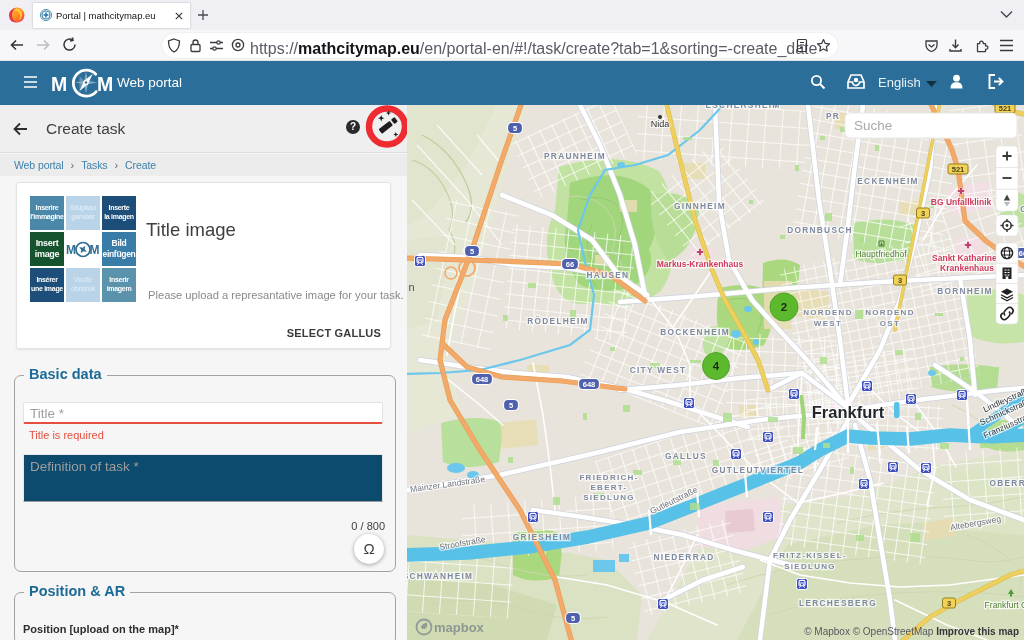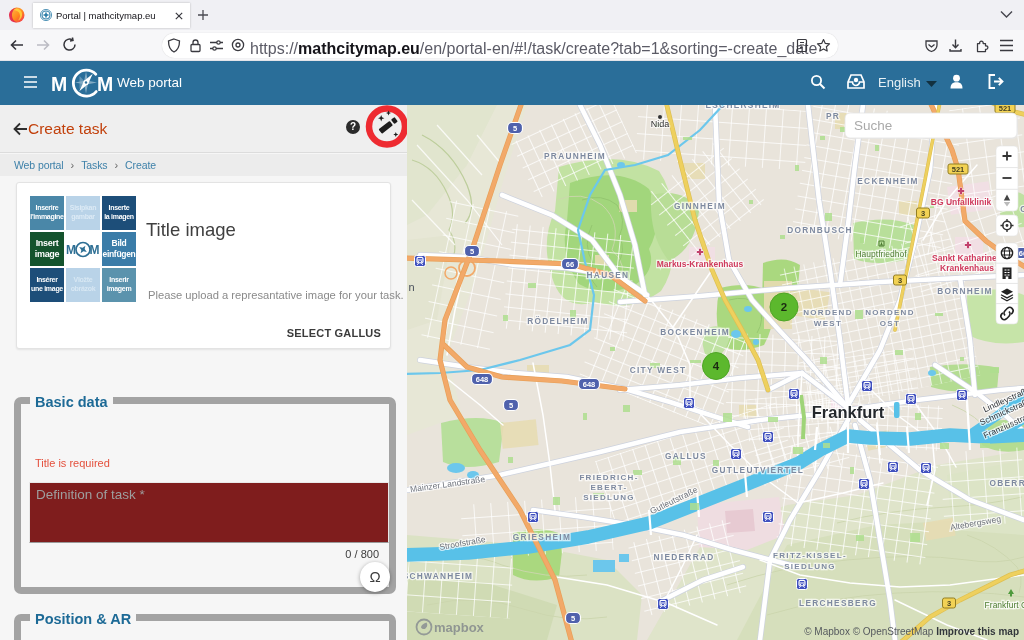--- a/index.html
+++ b/index.html
@@ -17,39 +17,39 @@
   #urltext b { color:#15141a; font-weight:bold; }
 
   
   #appbar { left:0; top:61px; width:1024px; height:44px; background:#2a6e99; }
   #apptitle { left:117px; top:14px; font-size:13.5px; color:#fff; font-weight:400; }
   #english { left:878px; top:75px; font-size:13px; color:#e8f1f5; }
 
   
   #panel { left:0; top:105px; width:407px; height:535px; background:#f6f6f6; }
   #phead { left:0; top:0; width:407px; height:48px; background:#efefef; border-bottom:1px solid #dcdcdc; }
-  #ptitle { left:28px; top:15px; font-size:15.5px; color:#c2410c; }
+  #ptitle { left:46px; top:15px; font-size:15.5px; color:#404040; }
   #crumbs { left:0; top:49px; width:407px; height:22px; background:#ececec; font-size:10.5px; letter-spacing:-0.1px;text-align:right; }
   #crumbs span.lnk { color:#3e81a9; }
   #crumbs span.sep { color:#666; margin:0 7px; font-size:11px; }
 
   #card { left:16px; top:77px; width:375px; height:167px; background:#fff; border:1px solid #e3e3e3; border-radius:3px; box-shadow:0 1px 2px rgba(0,0,0,.08); }
   .gcell { position:absolute; width:34px; height:34px; color:#fff; font-weight:bold; text-align:center; overflow:hidden; letter-spacing:-0.3px; }
   .gcell div { position:relative; top:50%; transform:translateY(-50%); line-height:1.25; }
   #timg-h { left:129px; top:16px; font-size:18.5px; color:#404040;margin-top:20px; }
   #timg-p { left:131px; top:106px; font-size:11.2px; color:#8a8a8a; white-space:nowrap; }
   #timg-b { right:9px; top:144px; font-size:11px; font-weight:bold; color:#3b3b3b; letter-spacing:.2px; }
 
-  div.fs { position:absolute; border:7px solid #a3a3a3; border-radius:7px;margin-top:22px; }
+  div.fs { position:absolute; border:1px solid #a3a3a3; border-radius:7px; }
   div.fs .leg { position:absolute; left:9px; top:-10px; background:#f6f6f6; padding:0 5px; font-size:14.5px; font-weight:bold; color:#1d6a96; }
   #fs1 { left:14px; top:270px; width:382px; height:197px; }
   #fs2 { left:14px; top:487px; width:382px; height:53px; }
   #inp-title { left:8px; top:26px; width:360px; height:22px; background:#fff; border:1px solid #e3e3e3; border-bottom:2px solid #e4503c; border-radius:2px; font-size:13.5px; color:#9e9e9e; padding:3px 0 0 6px; }
   #err-title { left:14px; top:53px; font-size:11px; color:#e4503c; }
-  #inp-def { left:8px; top:78px; width:360px; height:61px; background:#7f1d1d; border:1px solid #e8e8e8; border-bottom:1px solid #9a9a9a; font-size:13.5px; color:#9e9e9e; padding:4px 16px 0 6px; }
+  #inp-def { left:8px; top:78px; width:360px; height:48px; background:#0c4a6e; border:1px solid #e8e8e8; border-bottom:1px solid #9a9a9a; font-size:13.5px; color:#9e9e9e; padding:4px 16px 0 6px; }
   #count { right:10px; top:144px; font-size:11px; color:#3c3c3c; }
   #omega { left:339px; top:158px; width:30px; height:30px; background:#fff; border-radius:50%; box-shadow:0 1px 4px rgba(0,0,0,.35); text-align:center; line-height:30px; font-size:15px; color:#3c3c3c; }
   #poslbl { left:8px; top:30px; font-size:11px; font-weight:bold; color:#2e2e2e; }
 
   
   #map { left:407px; top:105px; width:617px; height:535px; background:#ece9e0; overflow:hidden; }
 </style>
 </head>
 <body>
 <div id="page">
@@ -241,20 +241,21 @@
             <div>Inserir<br>imagem</div>
           </div>
       </div>
       <span class="abs" id="timg-h">Title image</span>
       <span class="abs" id="timg-p">Please upload a represantative image for your task.</span>
       <span class="abs" id="timg-b">SELECT GALLUS</span>
     </div>
 
     <div class="fs abs" id="fs1">
         <span class="leg">Basic data</span>
+      <div class="abs" id="inp-title">Title *</div>
       <span class="abs" id="err-title">Title is required</span>
       <div class="abs" id="inp-def">Definition of task *</div>
       <span class="abs" id="count">0 / 800</span>
       <div class="abs" id="omega">Ω</div>
     </div>
     <div class="fs abs" id="fs2">
         <span class="leg">Position &amp; AR</span>
       <span class="abs" id="poslbl">Position [upload on the map]*</span>
     </div>
   </div>

